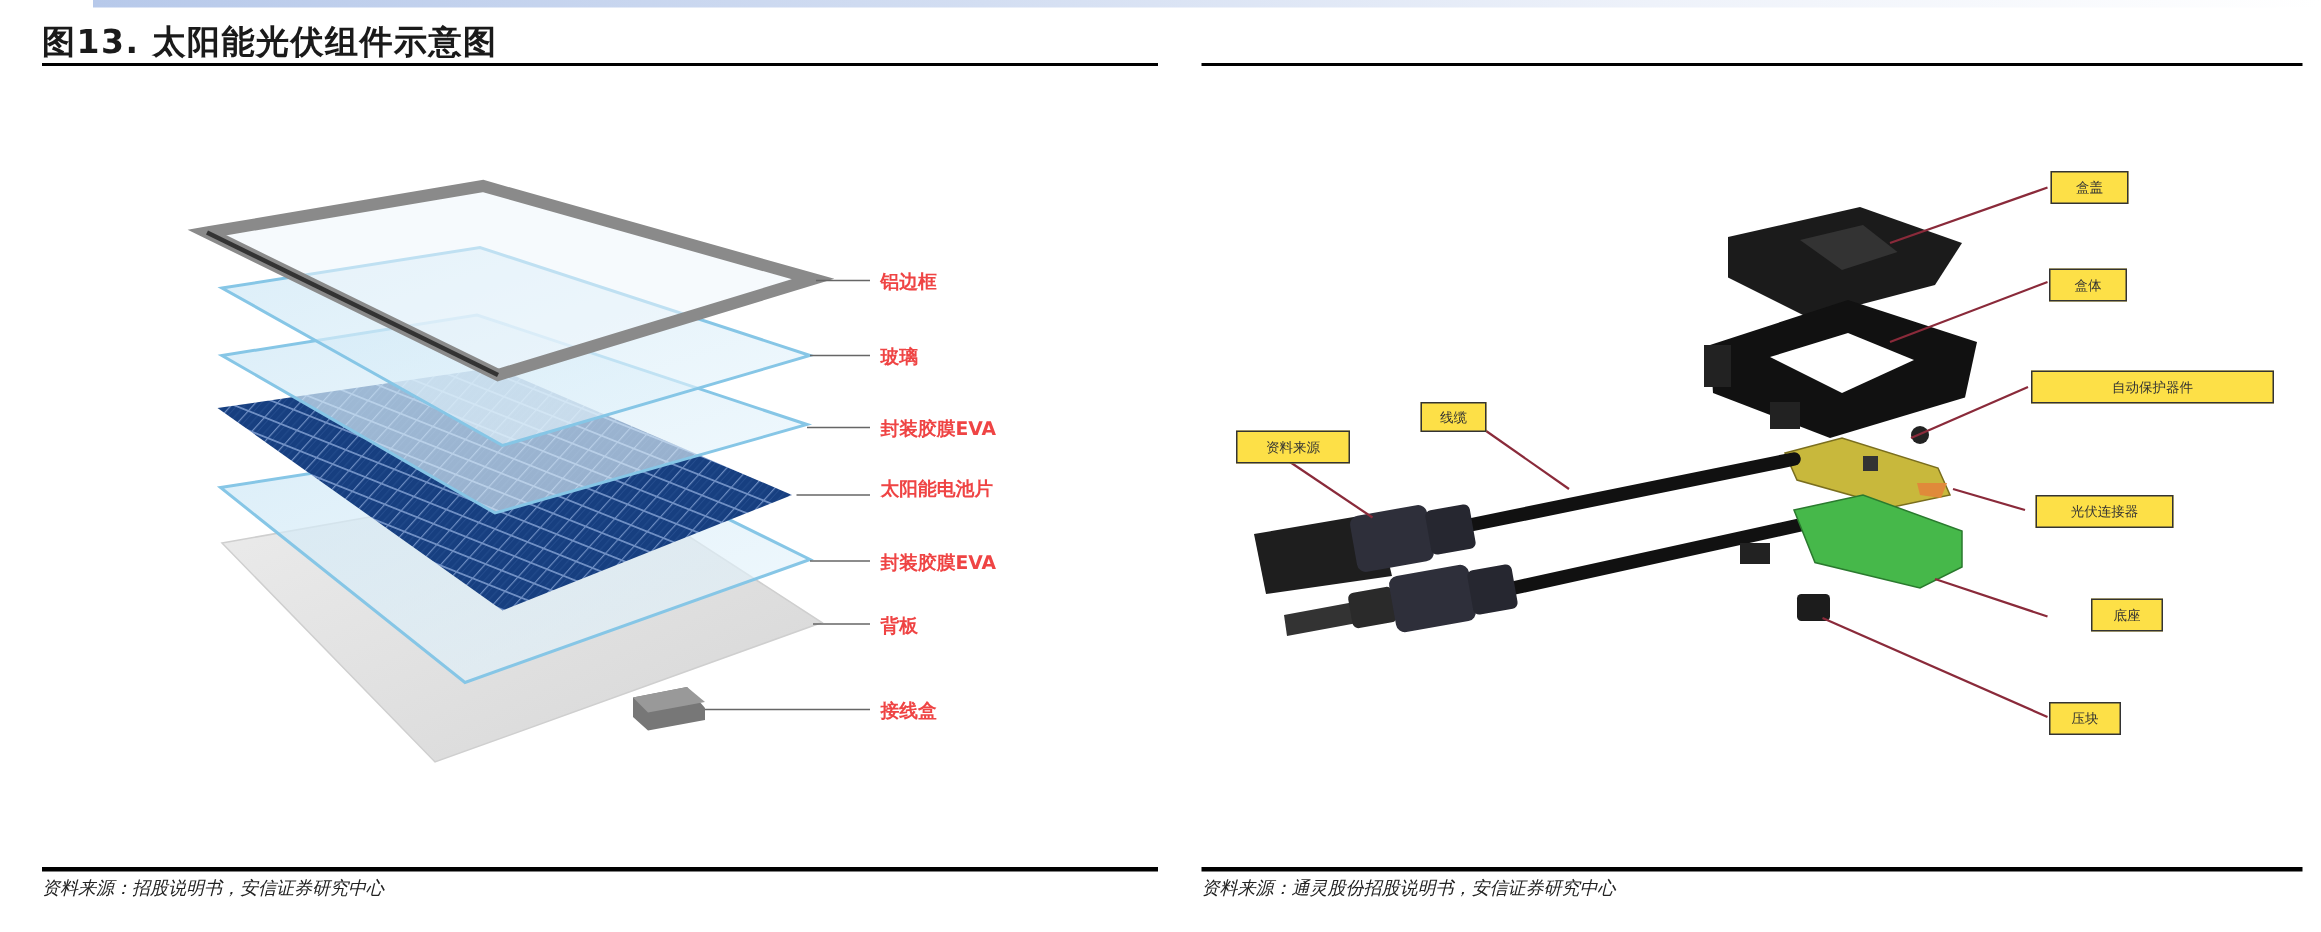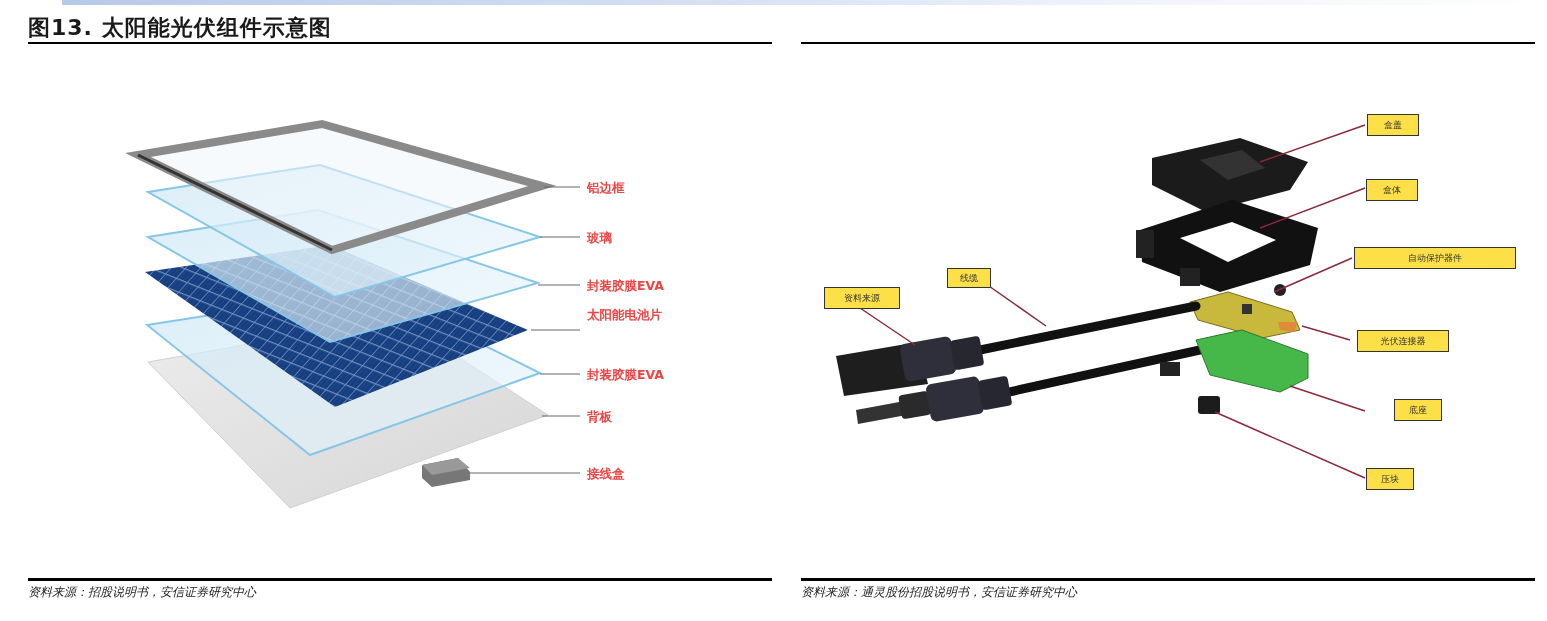--- a/index.html
+++ b/index.html
@@ -79,21 +79,21 @@
       <line x1="531" y1="330" x2="580" y2="330"></line>
       <line x1="540" y1="374" x2="580" y2="374"></line>
       <line x1="542" y1="416" x2="580" y2="416"></line>
       <line x1="470" y1="473" x2="580" y2="473"></line>
     </g>
   </svg>
 
   <div class="lbl" style="left:587px;top:180px">铝边框</div>
   <div class="lbl" style="left:587px;top:230px">玻璃</div>
   <div class="lbl" style="left:587px;top:278px">封装胶膜EVA</div>
-  <div class="lbl" style="left:587px;top:307px">太阳能电池片</div>
+  <div class="lbl" style="left:587px;top:318px">太阳能电池片</div>
   <div class="lbl" style="left:587px;top:367px">封装胶膜EVA</div>
   <div class="lbl" style="left:587px;top:409px">背板</div>
   <div class="lbl" style="left:587px;top:466px">接线盒</div>
 
   <div class="rule-bottom"></div>
   <div class="source">资料来源：招股说明书，安信证券研究中心</div>
 </div>
 
 <div class="fig fig-right">
   <div class="rule-top"></div>

